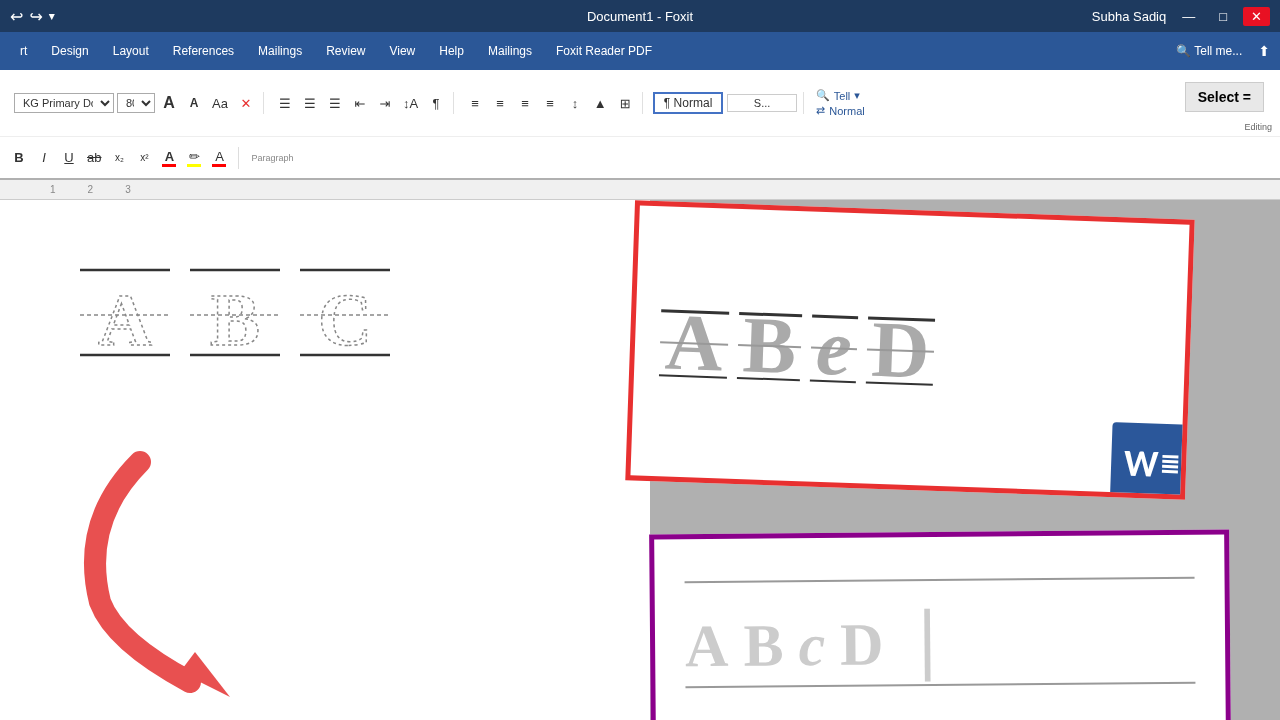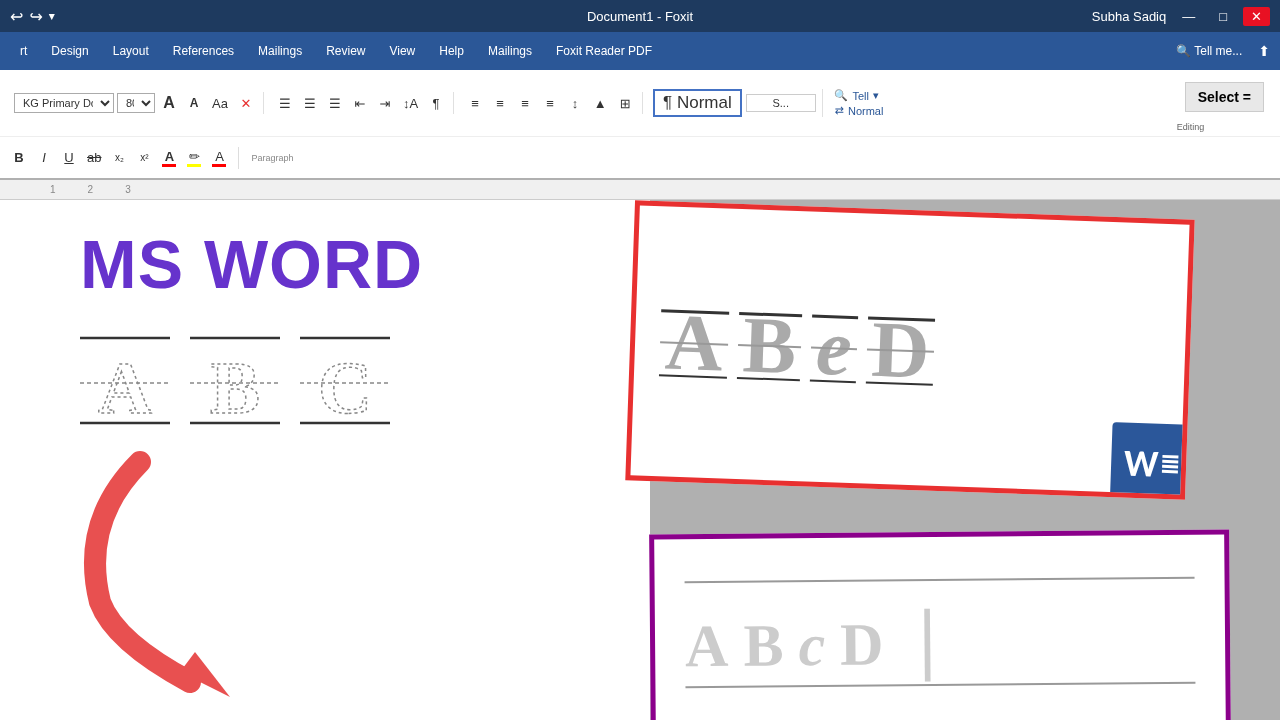--- a/index.html
+++ b/index.html
@@ -331,41 +331,41 @@
       <button class="ribbon-btn">≡</button>
       <button class="ribbon-btn">≡</button>
       <button class="ribbon-btn">≡</button>
       <button class="ribbon-btn">≡</button>
       <button class="ribbon-btn">↕</button>
       <button class="ribbon-btn">▲</button>
       <button class="ribbon-btn">⊞</button>
     </div>
 
     <div class="ribbon-group" style="height:auto; padding:0 6px; gap:4px; align-items:center;">
-      <div class="style-box" style="border:2px solid #4472c4; font-size:17px; padding:2px 8px;">
+      <div class="style-box" style="border:2px solid #4472c4; font-size:12px; padding:2px 8px;">
         <span>¶ Normal</span>
       </div>
       <div class="style-box">
         <span>S...</span>
       </div>
     </div>
 
     <div style="display:flex; flex-direction:column; gap:2px; padding:0 8px;">
       <div class="find-btn" style="font-size:11px; color:#2b5797; cursor:pointer; display:flex; align-items:center; gap:4px;">
         <span>🔍</span>
         <span>Tell</span>
         <span>▾</span>
       </div>
       <div class="replace-btn" style="font-size:11px; color:#2b5797; cursor:pointer; display:flex; align-items:center; gap:4px;">
         <span>⇄</span>
         <span>Normal</span>
       </div>
     </div>
 
-    <div style="position:relative; margin-left:auto; display:flex; flex-direction:column; align-items:flex-start;">
+    <div style="position:relative; margin-left:auto; display:flex; flex-direction:column; align-items:flex-end;">
       <div class="select-equals-badge">Select =</div>
       <div class="select-equals-label" style="font-size:9px; color:#666;">Editing</div>
     </div>
   </div>
 
   <div class="ribbon-row2" style="padding:2px 8px; align-items:center; min-height:42px; border-top:1px solid #eee;">
     <div style="display:flex; gap:3px; align-items:center; border-right:1px solid #ddd; padding-right:8px;">
       <button class="ribbon-btn bold-btn" style="font-weight:bold;">B</button>
       <button class="ribbon-btn italic-btn" style="font-style:italic;">I</button>
       <button class="ribbon-btn underline-btn" style="text-decoration:underline;">U</button>
@@ -404,21 +404,20 @@
 
     <div id="ruler">
       <span class="ruler-mark">1</span>
       <span class="ruler-mark">2</span>
       <span class="ruler-mark">3</span>
     </div>
 
     <div id="left-content" style="top:20px;">
 
       <div class="tutorial-title">
-        <div style="color:#6633cc; font-size:68px; font-weight:900; letter-spacing:1px;">MS WORD</div>
       </div>
 
       <div class="dotted-letters-row">
 
         <svg class="dotted-letter-svg" viewBox="0 0 90 100">
           <line x1="0" y1="10" x2="90" y2="10" stroke="#333" stroke-width="2.5"></line>
           <line x1="0" y1="55" x2="90" y2="55" stroke="#888" stroke-width="1.5" stroke-dasharray="4,3"></line>
           <line x1="0" y1="95" x2="90" y2="95" stroke="#333" stroke-width="2.5"></line>
           <text x="45" y="85" text-anchor="middle" font-size="75" font-family="serif" font-weight="bold" fill="none" stroke="#888" stroke-width="1.5" stroke-dasharray="3,3">A</text>
         </svg>

